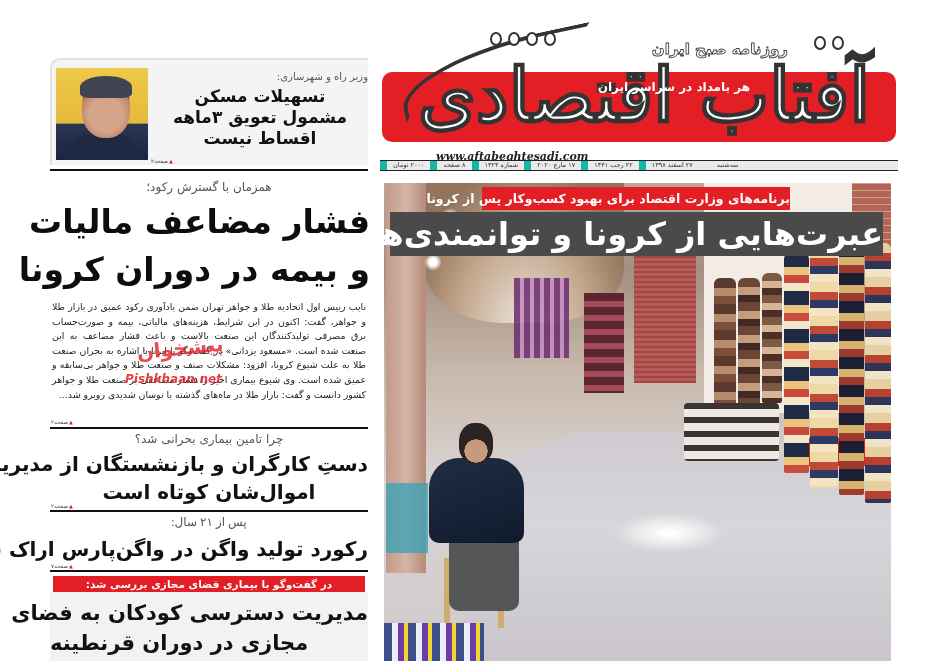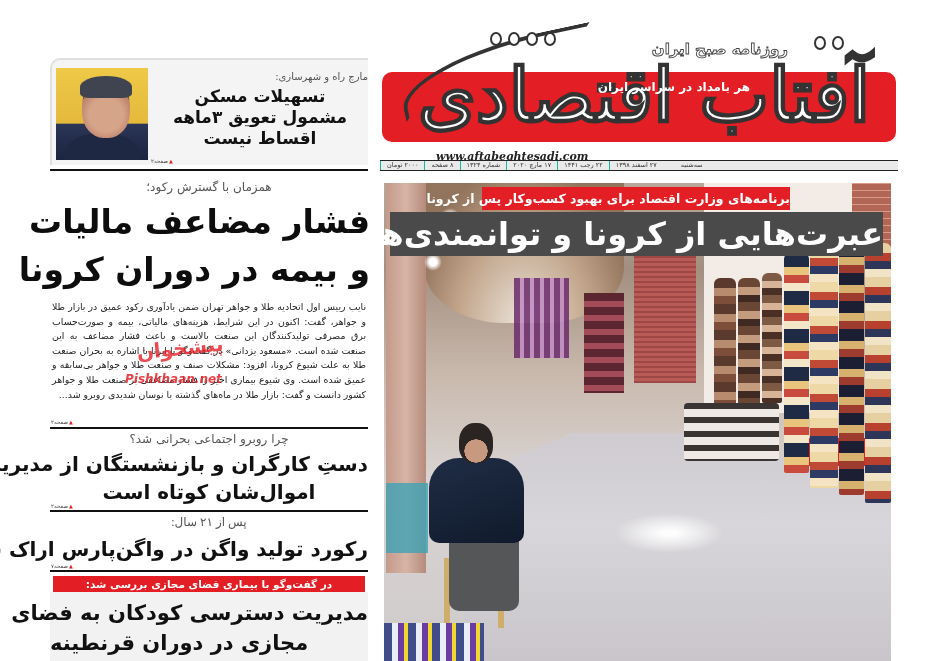--- a/index.html
+++ b/index.html
@@ -25,21 +25,21 @@
   .dots span { width: 12px; height: 14px; border: 2px solid #333; border-radius: 50%; background: #fff; }
   .dots2 { position: absolute; right: 56px; top: 6px; display: flex; gap: 6px; }
   .dots2 span { width: 12px; height: 14px; border: 2px solid #333; border-radius: 50%; background: #fff; }
   .site-url { position: absolute; left: 58px; top: 120px; font-family: "DejaVu Serif", serif;
               font-style: italic; font-weight: bold; font-size: 11px; color: #222; }
 
   .date-bar { position: absolute; left: 380px; top: 160px; width: 518px; height: 11px;
               border-top: 1.5px solid #222; border-bottom: 1.5px solid #222; background: #eaeaea;
               display: flex; flex-direction: row-reverse; align-items: center; direction: rtl;
               font-size: 6.5px; color: #333; }
-  .date-bar .cell { padding: 0 6px; border-left: 1px solid #14b8a6; white-space: nowrap; line-height: 9px; }
+  .date-bar .cell { padding: 0 6px; border-left: 7px solid #14b8a6; white-space: nowrap; line-height: 9px; }
   .date-bar .cell:last-child { border-left: none; }
   .date-bar .cell.day { margin-right: 0; padding-right: 4px; padding-left: 18px; }
 
   
   .photo { position: absolute; left: 384px; top: 183px; width: 507px; height: 478px; overflow: hidden;
            background: linear-gradient(180deg, #b9a89a 0%, #a38f80 18%, #c9b9ad 40%, #d9d4d2 62%, #cfcbcb 100%); }
   .ph-arch { position: absolute; left: 40px; top: 0px; width: 200px; height: 140px;
              background: radial-gradient(ellipse at 50% 100%, #f4efe6 0%, #c7a98d 45%, #8c6b52 80%);
              border-radius: 0 0 40% 40%; opacity: 0.85; }
   .ph-pillar { position: absolute; left: 2px; top: 0; width: 40px; height: 390px;
@@ -188,41 +188,41 @@
 </div>
 <div class="kicker-box">برنامه‌های وزارت اقتصاد برای بهبود کسب‌وکار پس از کرونا</div>
 <div class="headline-box">عبرت‌هایی از کرونا و توانمندی‌های الکترونیکی</div>
 
 <div class="minister-box"></div>
 <div class="minister-photo">
   <div class="mp-suit"></div>
   <div class="mp-face"></div>
   <div class="mp-hair"></div>
 </div>
-<div class="minister-kicker">مارچ راه و شهرسازی:</div>
+<div class="minister-kicker">وزیر راه و شهرسازی:</div>
 <div class="minister-title">
   <div>تسهیلات مسکن</div>
   <div>مشمول تعویق ۳ماهه</div>
   <div>اقساط نیست</div>
 </div>
 <div class="page-ref" style="left:151px; top:158px;">صفحه۲</div>
 
 <div class="rule" style="top:169px;"></div>
 
 <div class="kicker" style="top:180px;">همزمان با گسترش رکود؛</div>
 <div class="headline-xl" style="top:198px;">فشار مضاعف مالیات</div>
 <div class="headline-xl" style="top:246px;">و بیمه در دوران کرونا</div>
 <div class="body-text">نایب رییس اول اتحادیه طلا و جواهر تهران ضمن یادآوری رکود عمیق در بازار طلا و جواهر، گفت: اکنون در این شرایط، هزینه‌های مالیاتی، بیمه و صورت‌حساب برق مصرفی تولیدکنندگان این صنعت بالاست و باعث فشار مضاعف به این صنعت شده است. «مسعود یزدانی» در گفت‌وگو با ایرنا با اشاره به بحران صنعت طلا به علت شیوع کرونا، افزود: مشکلات صنف و صنعت طلا و جواهر بی‌سابقه و عمیق شده است. وی شیوع بیماری اخیر را فشار مضاعفی بر صنعت طلا و جواهر کشور دانست و گفت: بازار طلا در ماه‌های گذشته با نوسان شدیدی روبرو شد...</div>
 <div class="watermark">پیشخوان</div>
 <div class="watermark-url">Pishkhaan.net</div>
 <div class="page-ref" style="left:51px; top:419px;">صفحه۲</div>
 
 <div class="rule" style="top:427px;"></div>
 
-<div class="kicker" style="top:432px;">چرا روبرو اجتماعی بحرانی شد؟</div>
+<div class="kicker" style="top:432px;">چرا تامین بیماری بحرانی شد؟</div>
 <div class="headline-md" style="top:450px;">دستِ کارگران و بازنشستگان از مدیریت</div>
 <div class="headline-md" style="top:478px;">اموال‌شان کوتاه است</div>
 <div class="page-ref" style="left:51px; top:503px;">صفحه۲</div>
 
 <div class="rule" style="top:510px;"></div>
 
 <div class="kicker" style="top:515px;font-family:Liberation Serif, serif;">پس از ۲۱ سال:</div>
 <div class="headline-md" style="top:535px;">رکورد تولید واگن در واگن‌پارس اراک شکست</div>
 <div class="page-ref" style="left:51px; top:563px;">صفحه۷</div>
 

